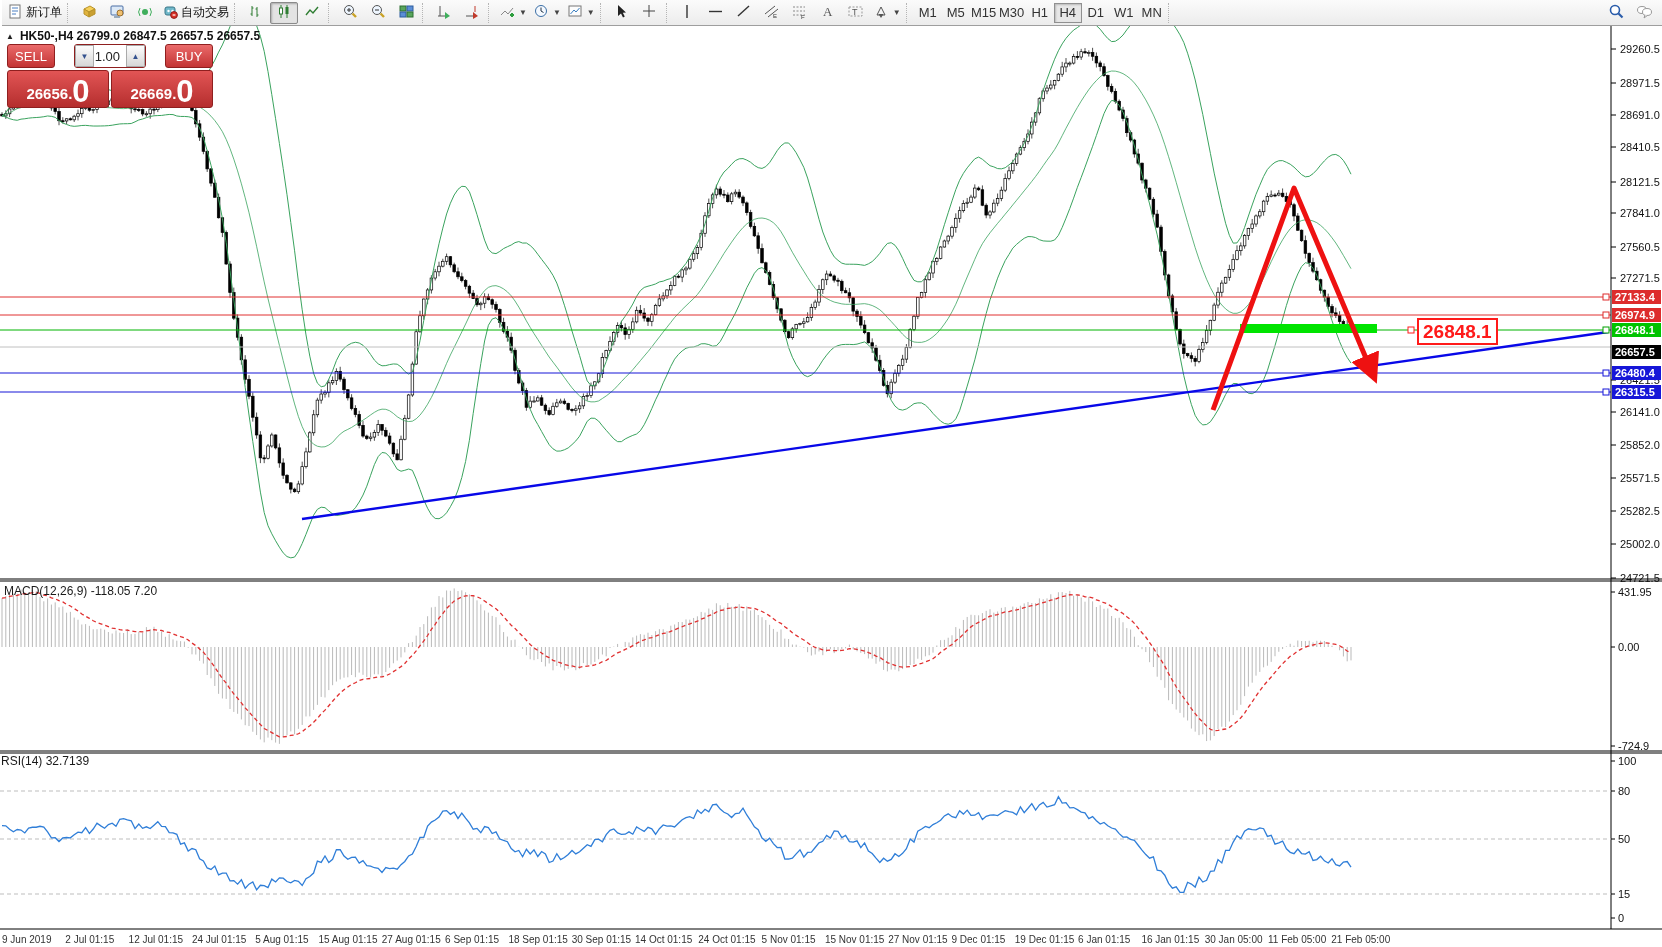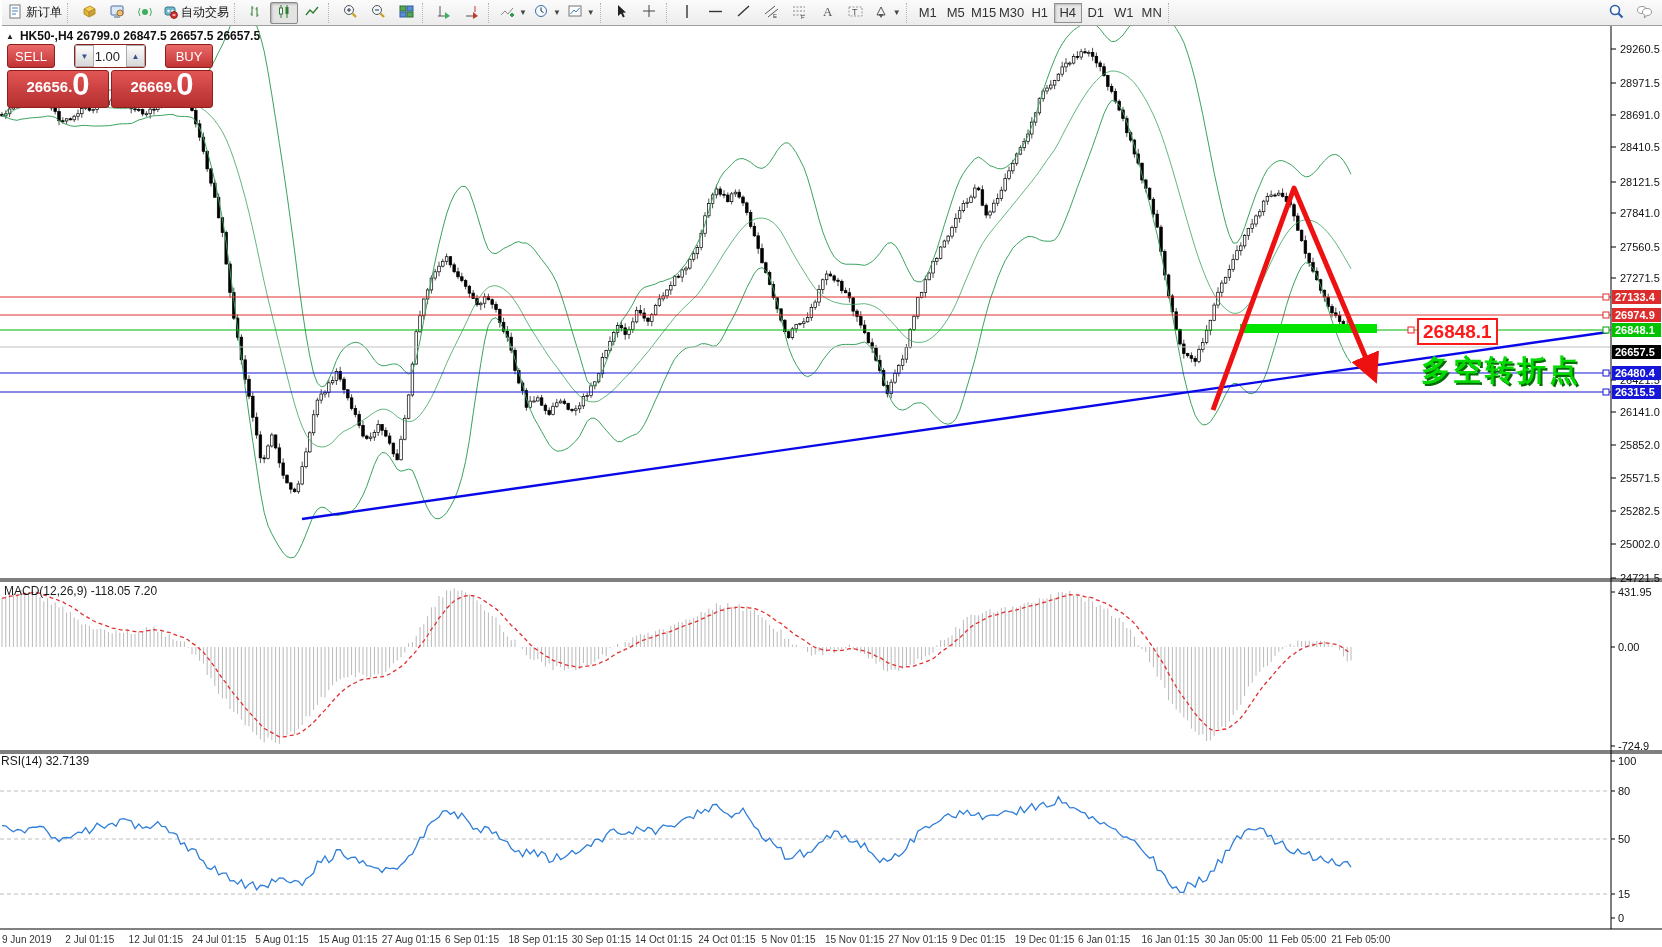--- a/index.html
+++ b/index.html
@@ -28,21 +28,21 @@
   .tpanel{position:absolute;left:7px;top:20px;width:206px;z-index:20;font-family:"Liberation Sans",sans-serif;}
   .tp-row1{display:flex;height:24px;gap:19px;}
   .tp-btn{flex:0 0 46px;background:linear-gradient(#ea6a6a,#c33434);border:1px solid #8f1f1f;border-radius:3px;
           color:#fff;font-size:13px;display:flex;align-items:center;justify-content:center;cursor:pointer;}
   .tp-spin{flex:1;display:flex;border:1px solid #8f1f1f;border-radius:3px;background:#fff;overflow:hidden;}
   .tp-arrow{width:17px;background:linear-gradient(#fdfdfd,#d7d7d7);border:1px solid #aaa;display:flex;align-items:center;justify-content:center;
             font-size:8px;color:#33518e;cursor:pointer;}
   .tp-vol{flex:1;display:flex;align-items:center;justify-content:flex-end;padding-right:6px;font-size:13px;color:#222;text-align:right;}
   .tp-row2{display:flex;margin-top:2px;gap:2px;height:38px;}
   .tp-price{flex:1;background:linear-gradient(#e25555,#b52e2e);border:1px solid #8f1f1f;border-radius:3px;color:#fff;
-            display:flex;align-items:flex-end;justify-content:center;padding-bottom:7px;cursor:pointer;}
+            display:flex;align-items:flex-end;justify-content:center;padding-bottom:0;cursor:pointer;}
   .tp-price .small{font-size:15px;font-weight:bold;line-height:26px;}
   .tp-price .big{font-size:31px;font-weight:bold;line-height:31px;}
   
   .ind-label{position:absolute;font-size:12px;color:#1a1a1a;z-index:10;}
   
   .price-callout{position:absolute;left:1417px;top:294px;border:2px solid #ff1a1a;color:#ff1a1a;background:#fff;
                  font-size:19px;font-weight:bold;padding:0 4px;line-height:23px;z-index:15;}
   
   .cn-note{position:absolute;left:1421px;top:327px;font-size:29px;font-weight:bold;color:#00dc00;
            text-shadow:2px 2px 0 #056b05;letter-spacing:3px;z-index:15;white-space:nowrap;}
@@ -1496,14 +1496,13 @@
         <span class="small">26669.</span>
           <span class="big">0</span>
       </div>
     </div>
   </div>
 
   <div class="ind-label" style="left:4px;top:560px;">MACD(12,26,9) -118.05 7.20</div>
   <div class="ind-label" style="left:1px;top:730px;">RSI(14) 32.7139</div>
 
   <div class="price-callout">26848.1</div>
-  <div class="cn-note">多空转折点</div>
 </div>
 
 </body></html>

